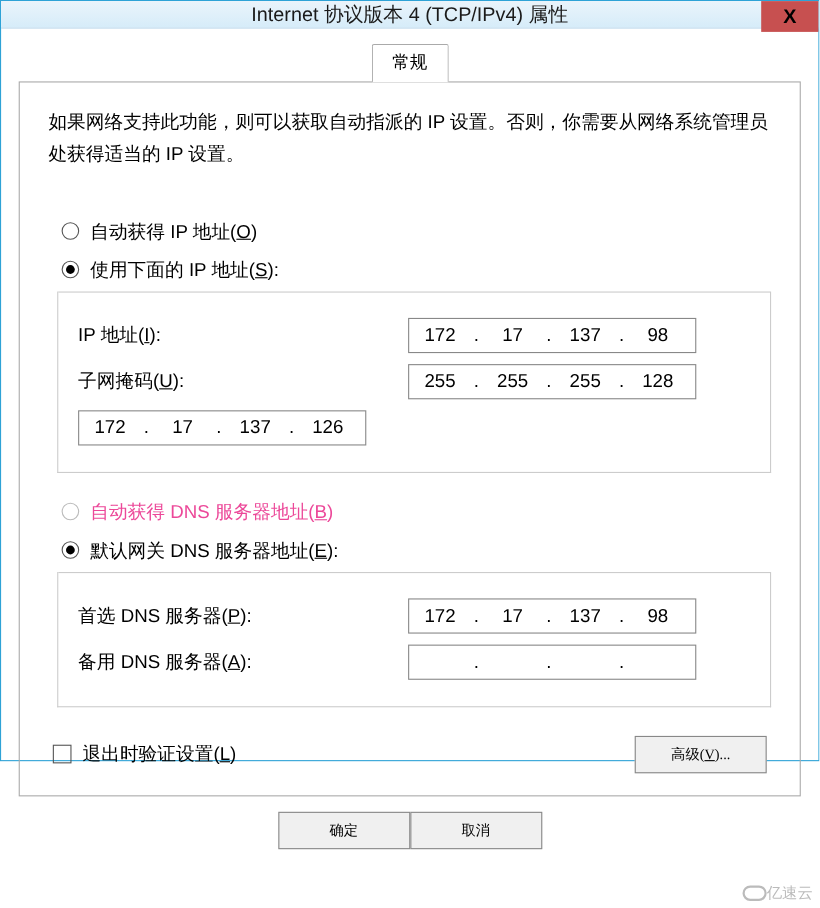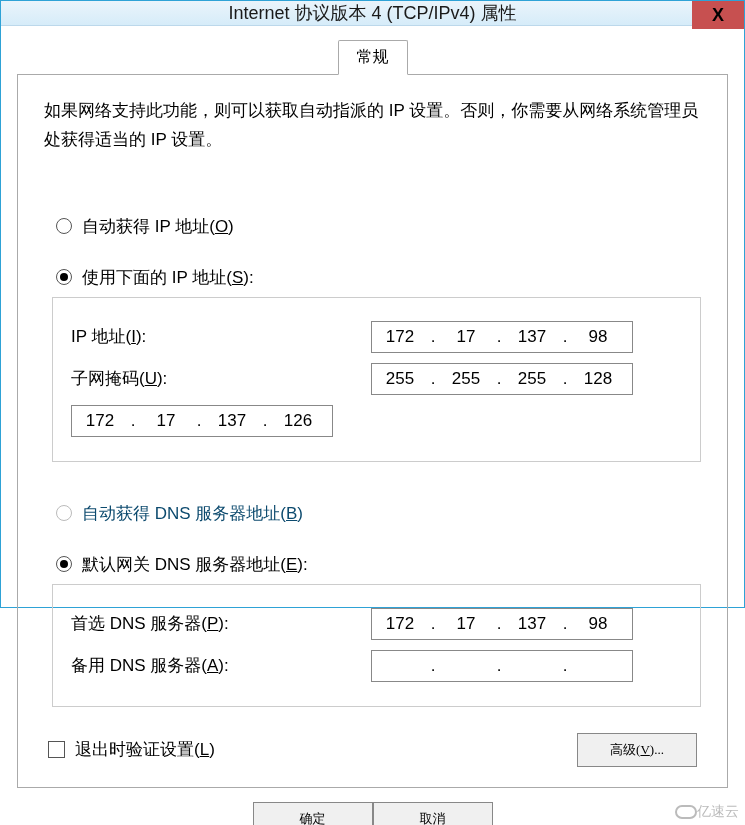--- a/index.html
+++ b/index.html
@@ -7,21 +7,21 @@
       font-family: "Microsoft YaHei", "SimSun", sans-serif;
       font-size: 15px;
       background: #fff;
       width: 745px;
       height: 825px;
       position: relative;
     }
     .window {
       border: 1px solid #2ea2d6;
       width: 745px;
-      height: 608px;
+      height: 692px;
       background: #fff;
       display: flex;
       flex-direction: column;
     }
     .titlebar {
       height: 38px;
       background: linear-gradient(#eaf4fb, #d6ecf9);
       border-bottom: 1px solid #bcd8eb;
       display: flex;
       align-items: center;
@@ -79,24 +79,24 @@
       flex-direction: column;
     }
     .desc {
       font-size: 17px;
       line-height: 1.7;
       margin-bottom: 38px;
     }
     .radio-row {
       display: flex;
       align-items: center;
-      margin: 22px 0 6px 12px;
-      font-size: 17px;
-    }
-    .radio-row.disabled { color: #0c4a6e; }
+      margin: 6px 0 6px 12px;
+      font-size: 17px;
+    }
+    .radio-row.disabled { color: #ec4899; }
     .radio {
       width: 16px; height: 16px;
       border: 1px solid #555;
       border-radius: 50%;
       margin-right: 10px;
       position: relative;
       flex-shrink: 0;
     }
     .radio.disabled { border-color: #bbb; }
     .radio.checked::after {

